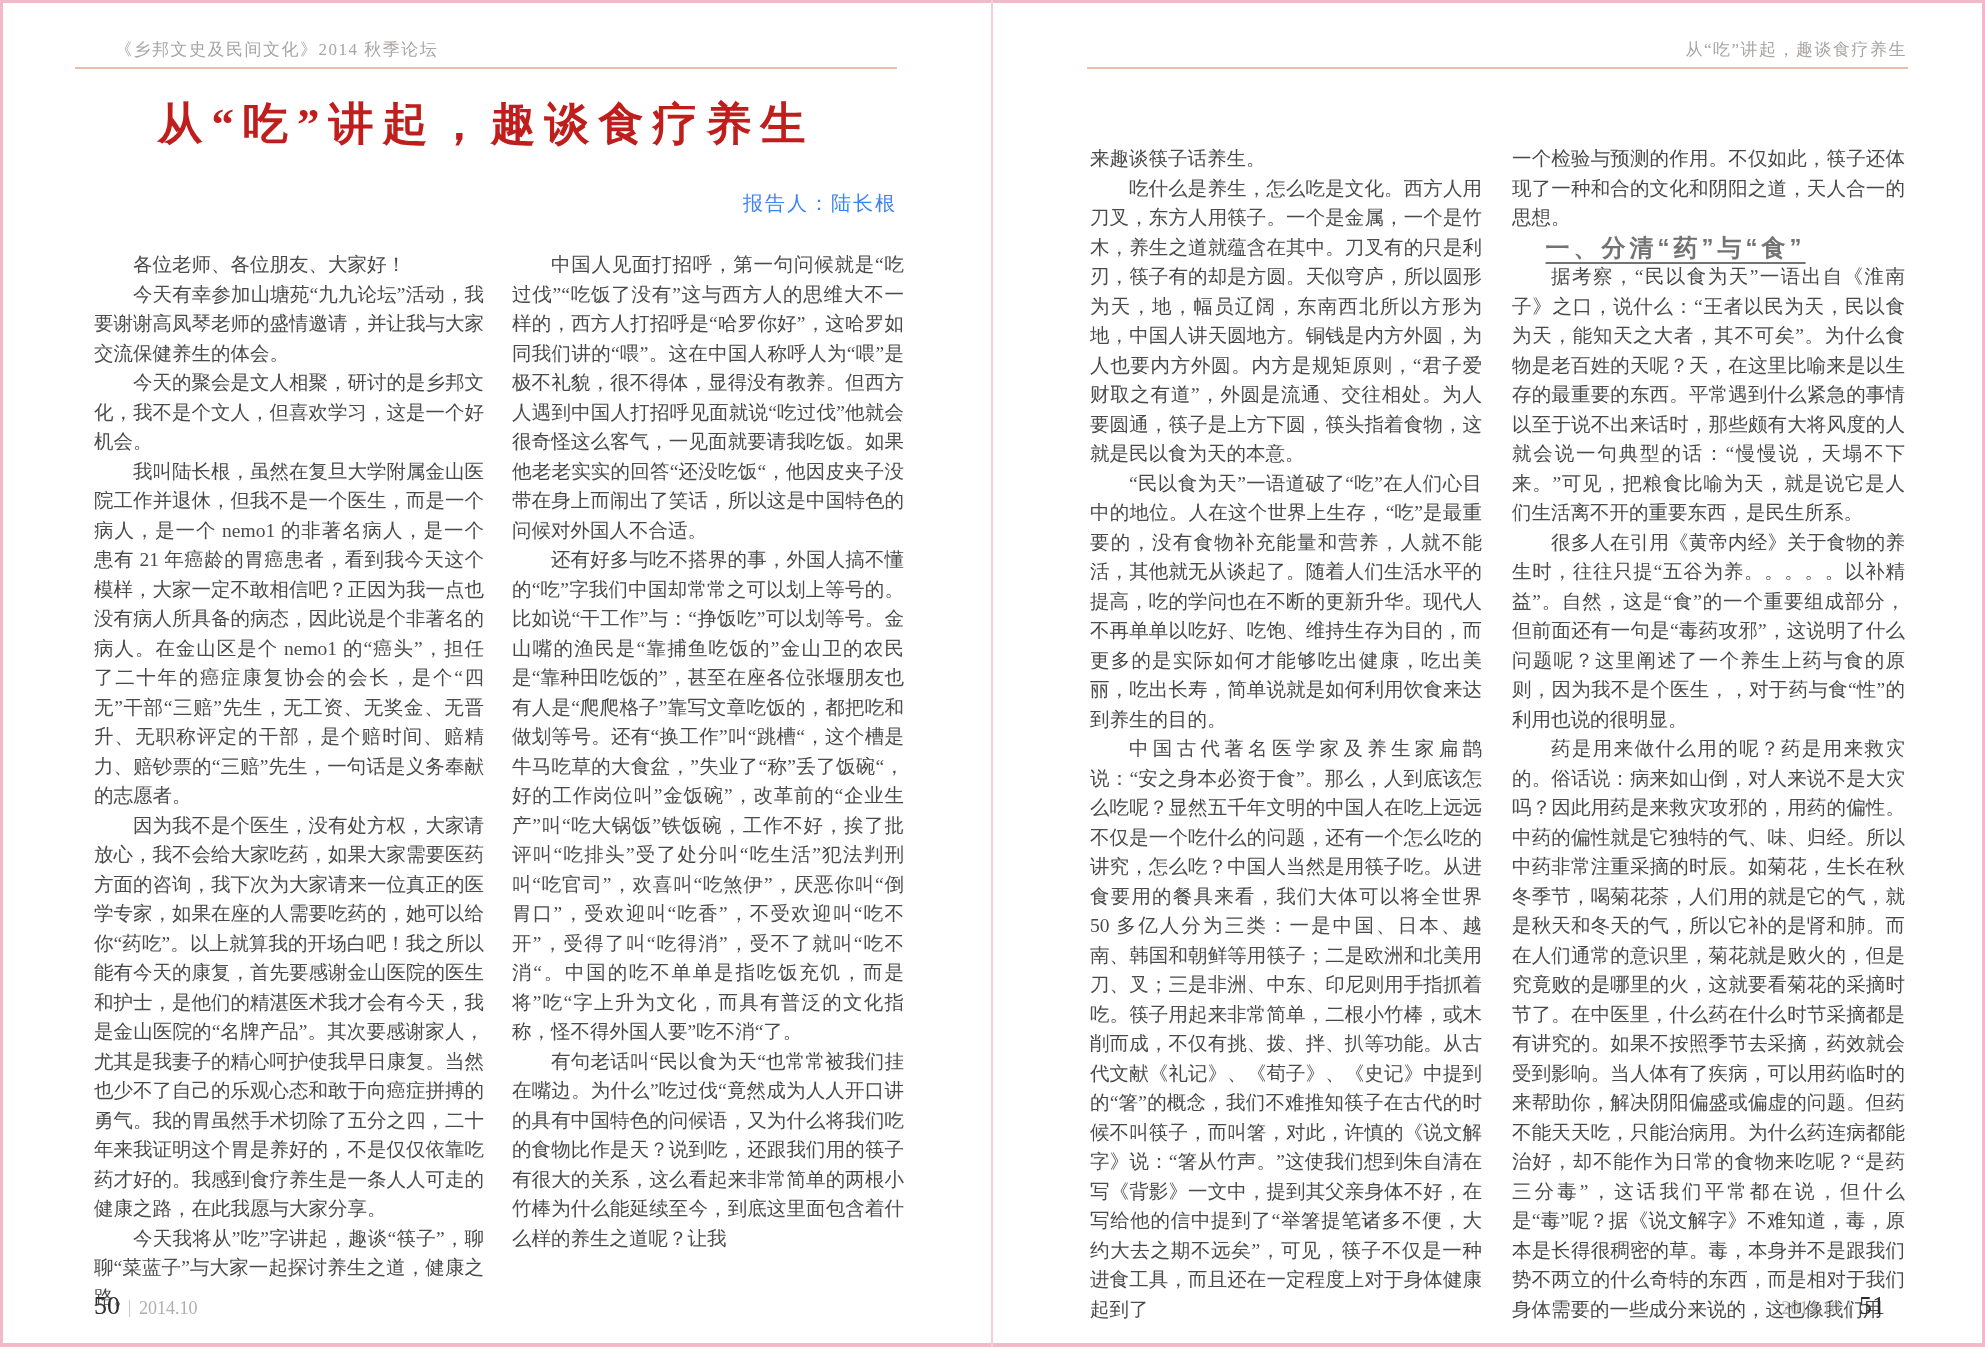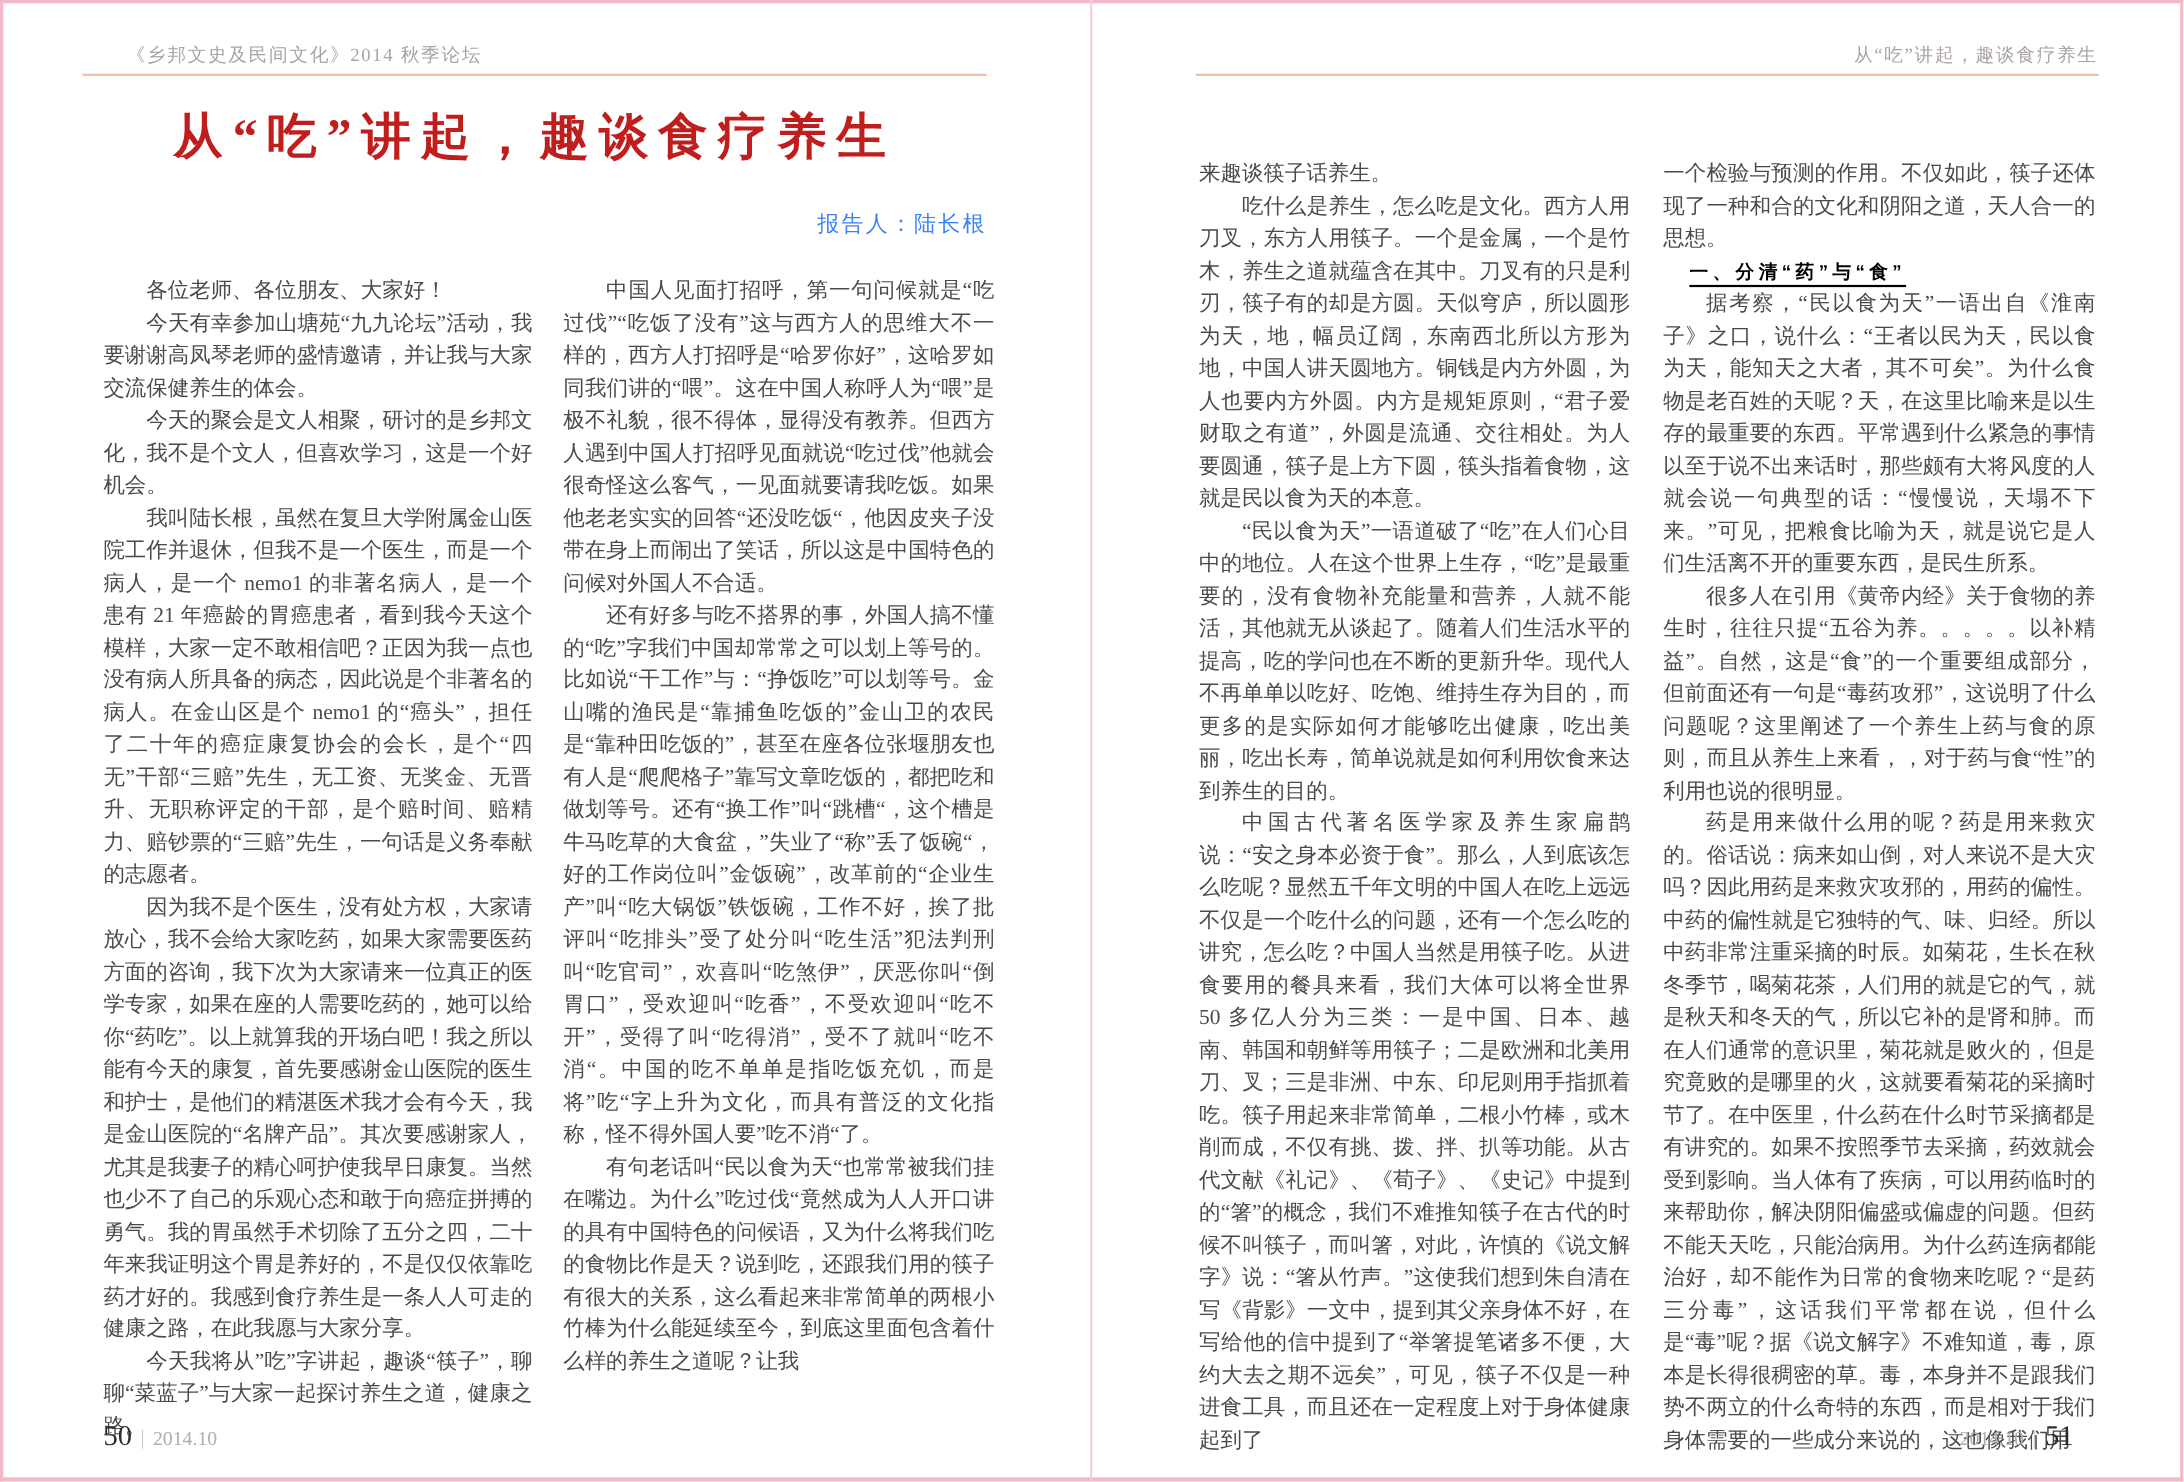--- a/index.html
+++ b/index.html
@@ -38,22 +38,22 @@
 
   .col{position:absolute;}
   .col p{
     margin:0;padding:0;text-indent:2em;
     font-size:19.5px;line-height:29.5px;text-align:justify;
     color:#4a4a4a;text-justify:inter-ideograph;
   }
   .col p.noindent{text-indent:0;margin-top:16px;}
   .col p.col-heading{
     font-family:"Liberation Sans","DejaVu Sans",sans-serif;
-    font-weight:bold;color:#000000;letter-spacing:4px;
-    text-indent:1.4em;font-size:17px;
+    font-weight:bold;color:#737373;letter-spacing:4px;
+    text-indent:1.4em;font-size:24px;
   }
   .col p.col-heading span{
     text-decoration:underline;text-underline-offset:6px;text-decoration-thickness:1.5px;
   }
 
   .left-page .col1{left:94px;top:250px;width:390px;}
   .left-page .col2{left:512px;top:250px;width:392px;}
   .right-page .col1{left:97px;top:128px;width:392px;}
   .right-page .col2{left:519px;top:128px;width:393px;}
 
@@ -102,19 +102,19 @@
   <div class="col col1">
       <p class="noindent">来趣谈筷子话养生。</p>
       <p>吃什么是养生，怎么吃是文化。西方人用刀叉，东方人用筷子。一个是金属，一个是竹木，养生之道就蕴含在其中。刀叉有的只是利刃，筷子有的却是方圆。天似穹庐，所以圆形为天，地，幅员辽阔，东南西北所以方形为地，中国人讲天圆地方。铜钱是内方外圆，为人也要内方外圆。内方是规矩原则，“君子爱财取之有道”，外圆是流通、交往相处。为人要圆通，筷子是上方下圆，筷头指着食物，这就是民以食为天的本意。</p>
       <p>“民以食为天”一语道破了“吃”在人们心目中的地位。人在这个世界上生存，“吃”是最重要的，没有食物补充能量和营养，人就不能活，其他就无从谈起了。随着人们生活水平的提高，吃的学问也在不断的更新升华。现代人不再单单以吃好、吃饱、维持生存为目的，而更多的是实际如何才能够吃出健康，吃出美丽，吃出长寿，简单说就是如何利用饮食来达到养生的目的。</p>
       <p>中国古代著名医学家及养生家扁鹊说：“安之身本必资于食”。那么，人到底该怎么吃呢？显然五千年文明的中国人在吃上远远不仅是一个吃什么的问题，还有一个怎么吃的讲究，怎么吃？中国人当然是用筷子吃。从进食要用的餐具来看，我们大体可以将全世界 50 多亿人分为三类：一是中国、日本、越南、韩国和朝鲜等用筷子；二是欧洲和北美用刀、叉；三是非洲、中东、印尼则用手指抓着吃。筷子用起来非常简单，二根小竹棒，或木削而成，不仅有挑、拨、拌、扒等功能。从古代文献《礼记》、《荀子》、《史记》中提到的“箸”的概念，我们不难推知筷子在古代的时候不叫筷子，而叫箸，对此，许慎的《说文解字》说：“箸从竹声。”这使我们想到朱自清在写《背影》一文中，提到其父亲身体不好，在写给他的信中提到了“举箸提笔诸多不便，大约大去之期不远矣”，可见，筷子不仅是一种进食工具，而且还在一定程度上对于身体健康起到了</p>
     </div>
   <div class="col col2">
       <p class="noindent">一个检验与预测的作用。不仅如此，筷子还体现了一种和合的文化和阴阳之道，天人合一的思想。</p>
       <p class="col-heading"><span>一、分清“药”与“食”</span></p>
       <p>据考察，“民以食为天”一语出自《淮南子》之口，说什么：“王者以民为天，民以食为天，能知天之大者，其不可矣”。为什么食物是老百姓的天呢？天，在这里比喻来是以生存的最重要的东西。平常遇到什么紧急的事情以至于说不出来话时，那些颇有大将风度的人就会说一句典型的话：“慢慢说，天塌不下来。”可见，把粮食比喻为天，就是说它是人们生活离不开的重要东西，是民生所系。</p>
-      <p>很多人在引用《黄帝内经》关于食物的养生时，往往只提“五谷为养。。。。。以补精益”。自然，这是“食”的一个重要组成部分，但前面还有一句是“毒药攻邪”，这说明了什么问题呢？这里阐述了一个养生上药与食的原则，而且从养生上来看，，对于药与食“性”的利用也说的很明显。</p>
+      <p>很多人在引用《黄帝内经》关于食物的养生时，往往只提“五谷为养。。。。。以补精益”。自然，这是“食”的一个重要组成部分，但前面还有一句是“毒药攻邪”，这说明了什么问题呢？这里阐述了一个养生上药与食的原则，因为我不是个医生，，对于药与食“性”的利用也说的很明显。</p>
       <p>药是用来做什么用的呢？药是用来救灾的。俗话说：病来如山倒，对人来说不是大灾吗？因此用药是来救灾攻邪的，用药的偏性。中药的偏性就是它独特的气、味、归经。所以中药非常注重采摘的时辰。如菊花，生长在秋冬季节，喝菊花茶，人们用的就是它的气，就是秋天和冬天的气，所以它补的是肾和肺。而在人们通常的意识里，菊花就是败火的，但是究竟败的是哪里的火，这就要看菊花的采摘时节了。在中医里，什么药在什么时节采摘都是有讲究的。如果不按照季节去采摘，药效就会受到影响。当人体有了疾病，可以用药临时的来帮助你，解决阴阳偏盛或偏虚的问题。但药不能天天吃，只能治病用。为什么药连病都能治好，却不能作为日常的食物来吃呢？“是药三分毒”，这话我们平常都在说，但什么是“毒”呢？据《说文解字》不难知道，毒，原本是长得很稠密的草。毒，本身并不是跟我们势不两立的什么奇特的东西，而是相对于我们身体需要的一些成分来说的，这也像我们用</p>
     </div>
   <div class="footer">
     <span class="issue">2014.10</span><span class="fdiv"></span><span class="pagenum">51</span>
   </div>
 </section>
 
 </body></html>

